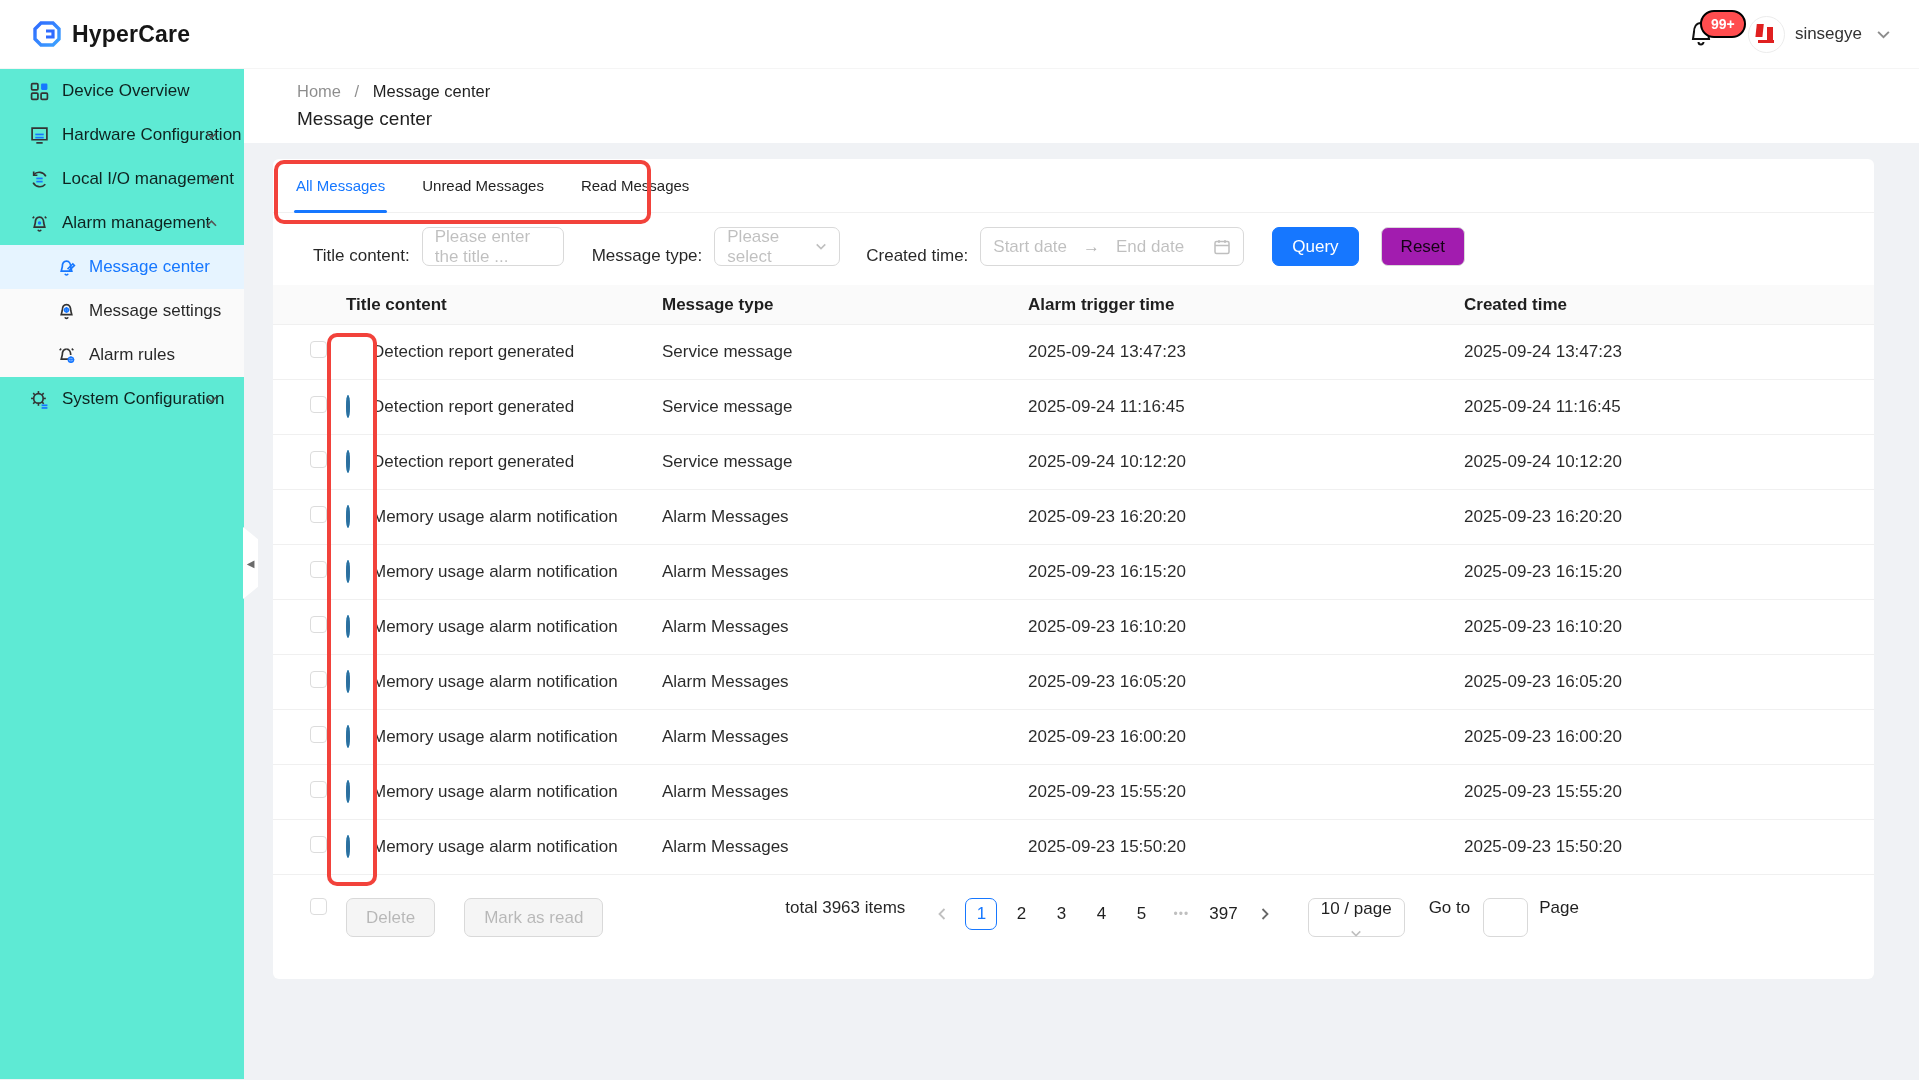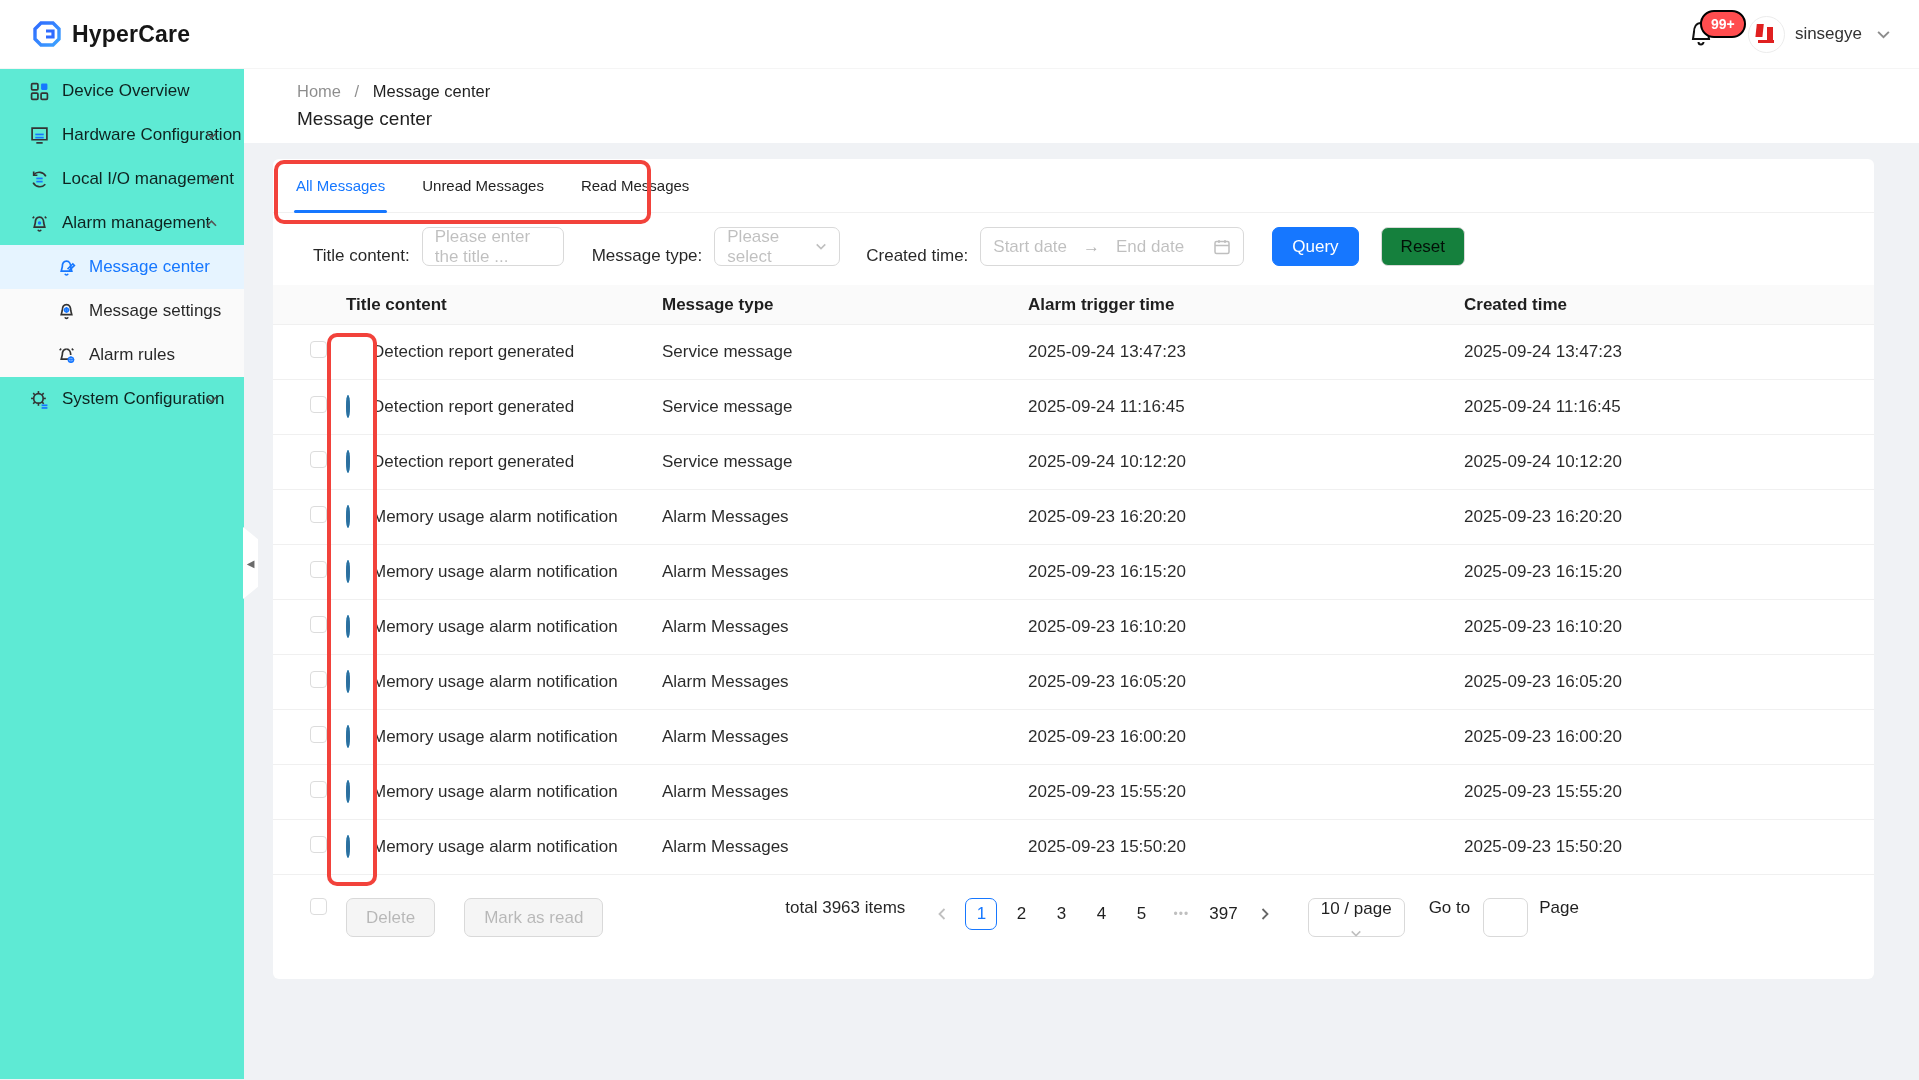--- a/index.html
+++ b/index.html
@@ -91,21 +91,21 @@
     font-size:17px;
   }
   .f-input { width:142px; }
   .f-select { width:126px; justify-content:space-between; margin-right:26px; }
   .f-range { width:264px; margin-right:28px; gap:16px; }
   .f-range .ph { white-space:nowrap; }
   .f-range .range-arrow { color:rgba(0,0,0,0.3); }
   .ml28 { margin-left:28px; }
   .btn {
     height:39px; border-radius:7px; font-size:17px; display:flex; align-items:center;
-    justify-content:center; cursor:pointer; border:1px solid #d9d9d9; background:#15803d;
+    justify-content:center; cursor:pointer; border:1px solid #d9d9d9; background:#a21caf;
     color:rgba(0,0,0,0.88); padding:0 19px; white-space:nowrap;
   }
   .btn.primary { background:#1677ff; border-color:#1677ff; color:#fff; margin-right:22px; }
   .btn.disabled { background:rgba(0,0,0,0.04); color:rgba(0,0,0,0.25); cursor:not-allowed; }
   
   .thead {
     position:absolute; top:126px; left:0; right:0; height:40px;
     background:#fafafa; border-bottom:1px solid #f0f0f0;
     display:grid; grid-template-columns:36px 316px 366px 436px auto;
     padding-left:37px; align-items:center;

